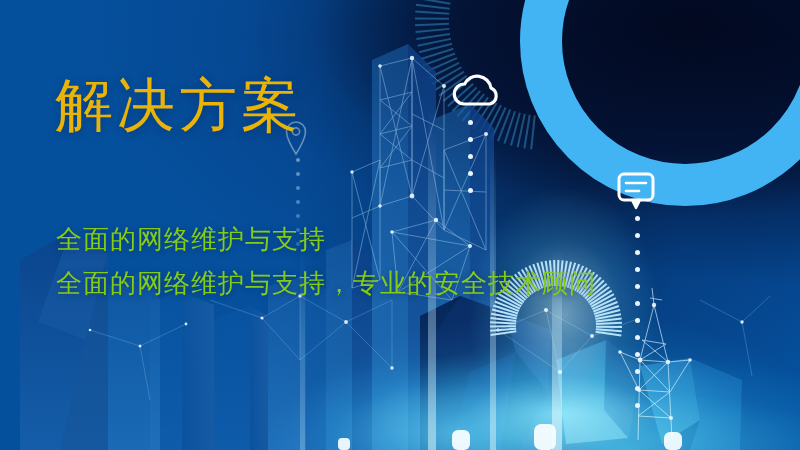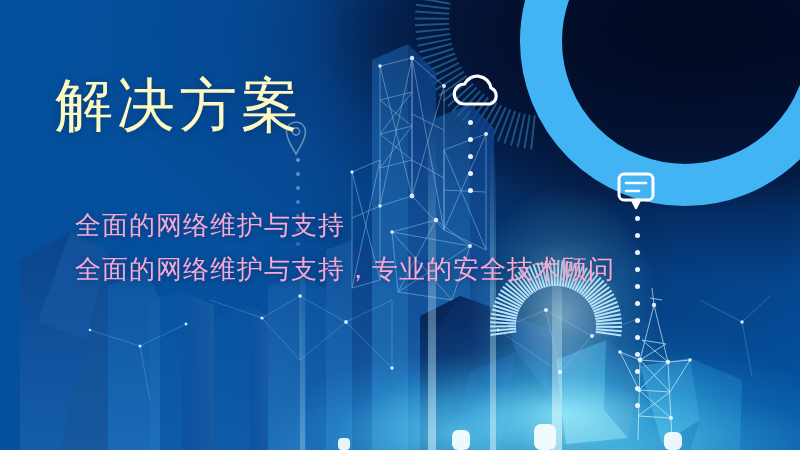--- a/index.html
+++ b/index.html
@@ -87,35 +87,34 @@
   #cloud-dots { left: 468px; top: 120px; }
   #chat-dots  { left: 635px; top: 216px; }
   #pin-dots   { left: 296px; top: 158px; opacity: .45; }
   
   #title {
     position: absolute;
     left: 55px; top: 76px;
     font-size: 58px;
     line-height: 1.0;
     letter-spacing: 4px;
-    color: #fef9c3;
+    color: #eab308;
     font-weight: 400;
     white-space: nowrap;
     text-shadow: 0 2px 10px rgba(0,20,60,.35);
   }
   #subtitle {
     position: absolute;
-    left: 56px; top: 203px;
-    color: #f9a8d4;
+    left: 56px; top: 217px;
+    color: #84cc16;
     font-size: 26px;
     line-height: 44px;
     letter-spacing: 1px;
     white-space: nowrap;
     text-shadow: 0 1px 6px rgba(0,25,70,.45);
-    margin-left: 19px;
   }
   #subtitle div { white-space: nowrap; }
 </style>
 </head>
 <body>
 
 <div id="slide">
 
   <div class="layer" id="bg-base"></div>
   <div class="layer" id="bg-dark-right"></div>

